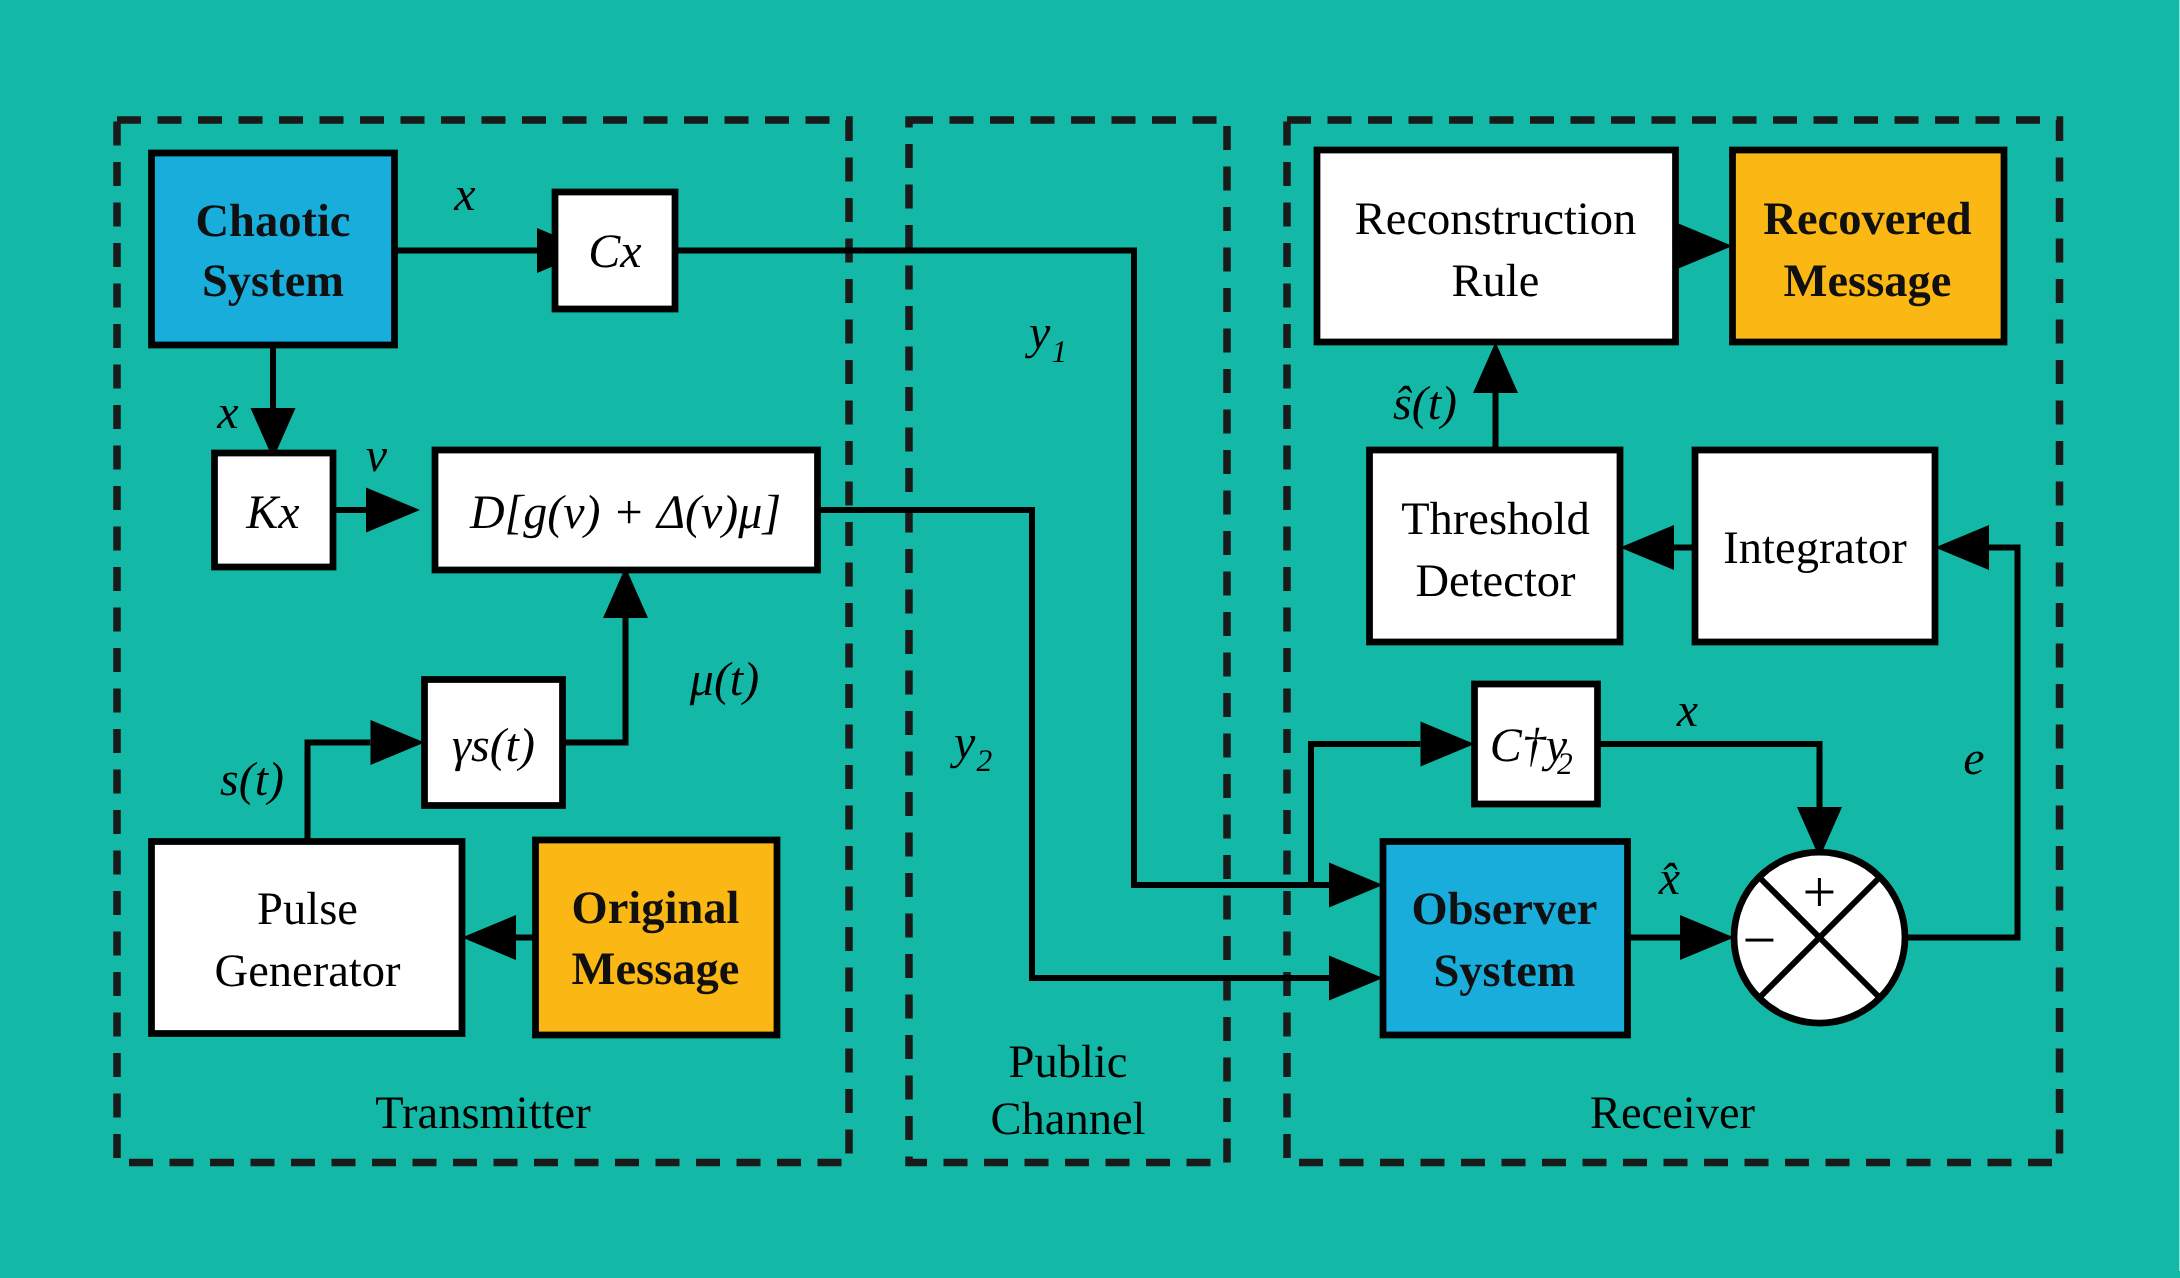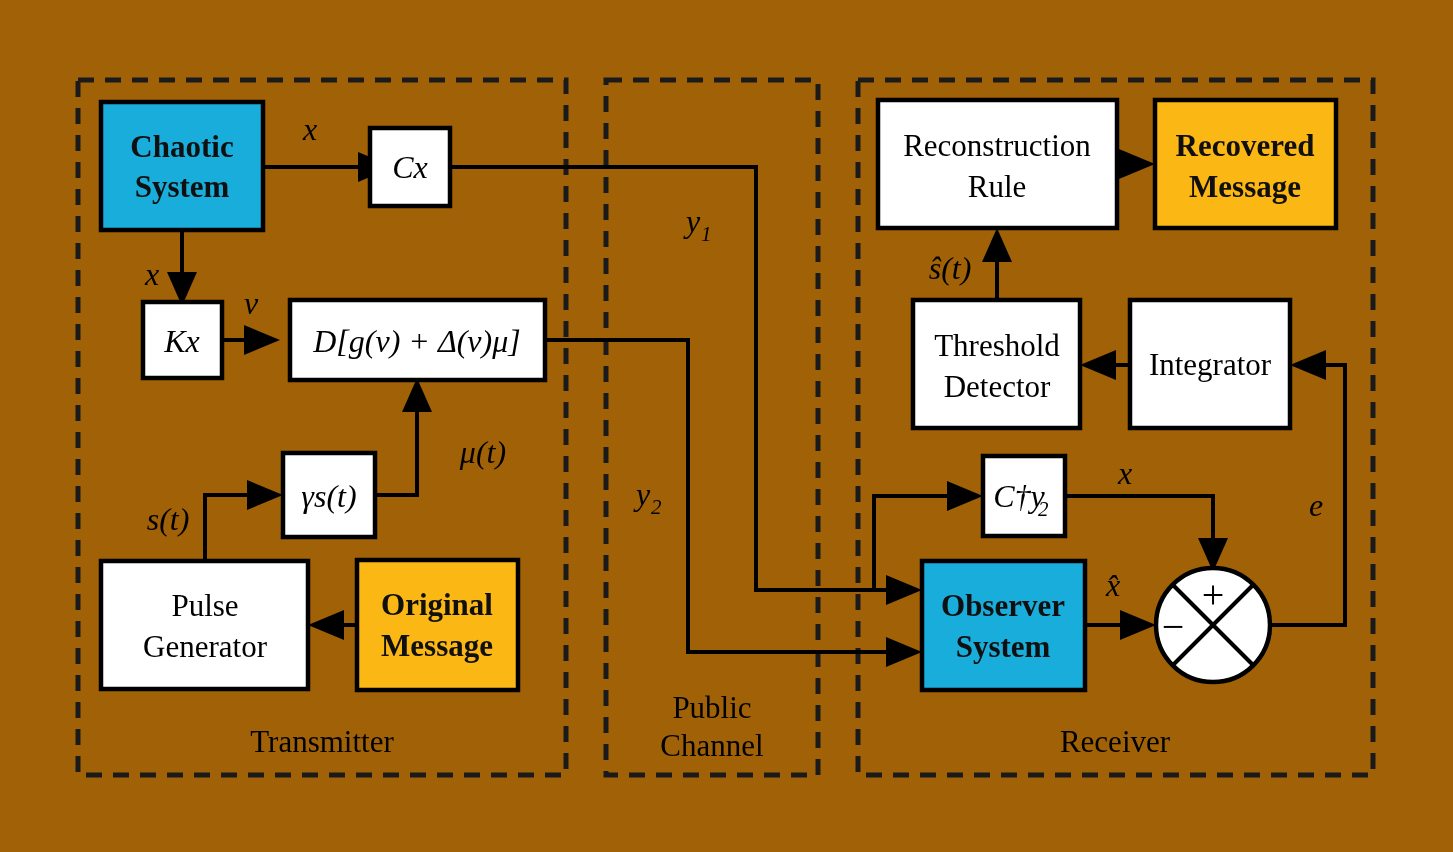--- a/index.html
+++ b/index.html
@@ -1,18 +1,18 @@
 <!DOCTYPE html>
 <html><head>
 <meta charset="utf-8">
 <style>
   html,body{margin:0;padding:0;background:#ffffff;}
   body{width:1453px;height:852px;overflow:hidden;
        font-family:"Liberation Serif","DejaVu Serif",serif;}
-  #stage{position:relative;width:1453px;height:852px;background:#a16207;}
+  #stage{position:relative;width:1453px;height:852px;background:#14b8a6;}
   svg{display:block;}
   .blk{fill:#ffffff;stroke:#000000;stroke-width:4.5;}
   .blk-blue{fill:#19ADDC;stroke:#000000;stroke-width:4.5;}
   .blk-orange{fill:#FBB713;stroke:#000000;stroke-width:4.5;}
   .dash{fill:none;stroke:#1a1a1a;stroke-width:5;stroke-dasharray:16 11;stroke-linecap:butt;}
   .wire{fill:none;stroke:#000000;stroke-width:4;stroke-linecap:butt;stroke-linejoin:miter;}
   .circ{fill:#ffffff;stroke:#000000;stroke-width:4.5;}
   .head{fill:#000000;stroke:none;}
   .lbl-blk{font-family:"Liberation Serif","DejaVu Serif",serif;font-size:31px;fill:#000;}
   .lbl-bold{font-family:"Liberation Serif","DejaVu Serif",serif;font-size:31px;

